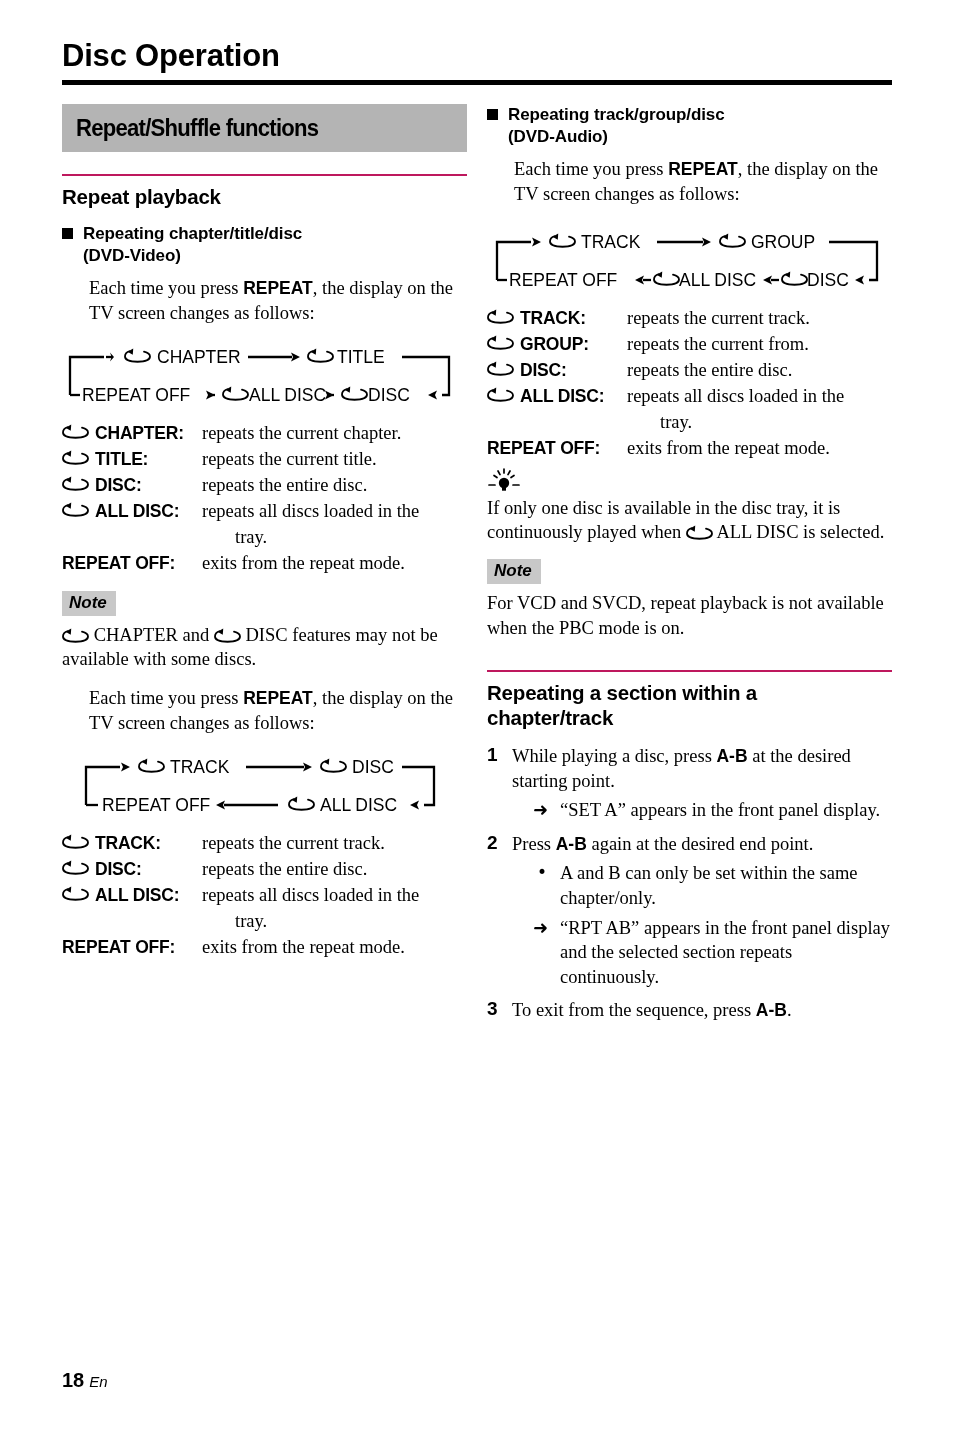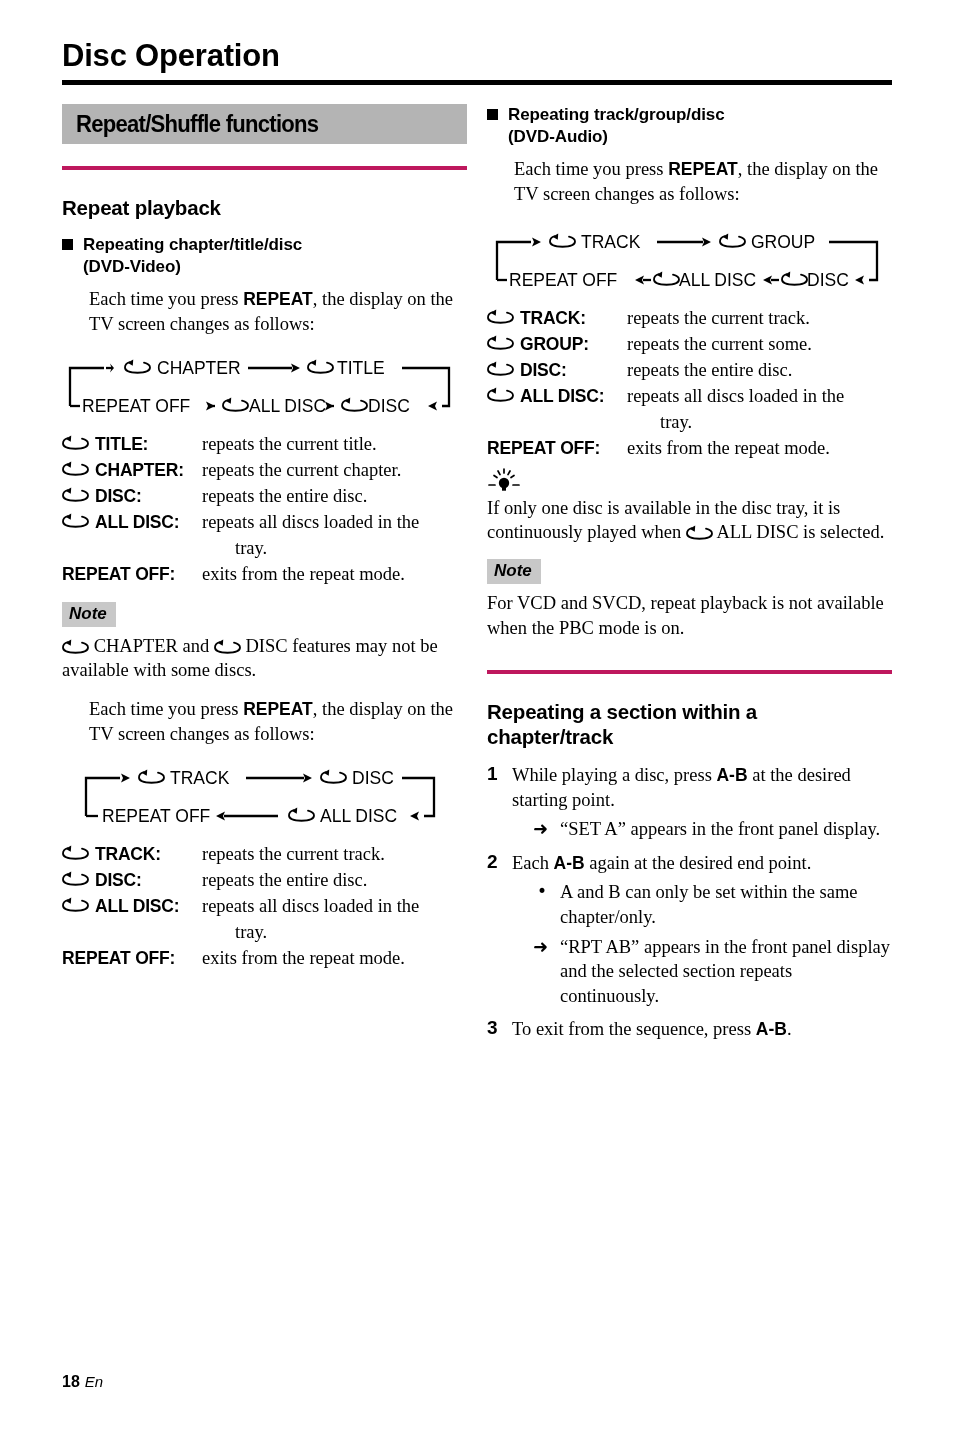--- a/index.html
+++ b/index.html
@@ -33,21 +33,21 @@
   }
 
   
   .col { position: absolute; top: 104px; width: 405px; }
   .col-left  { left: 62px; }
   .col-right { left: 487px; }
 
   
   .section-bar {
     background: #b4b4b4;
-    height: 40px;
+    height: 48px;
     width: 405px;
     display: flex;
     align-items: center;
     padding-left: 14px;
     margin-bottom: 22px;
     text-align: center;
   }
   .section-bar-text {
     font-family: "Liberation Sans", "DejaVu Sans", sans-serif;
     font-weight: bold;
@@ -55,22 +55,22 @@
     letter-spacing: -0.8px;
     transform: scaleX(0.92);
     transform-origin: left center;
   }
 
   
   .h2 {
     font-family: "Liberation Sans", "DejaVu Sans", sans-serif;
     font-weight: bold;
     font-size: 20.5px;
-    border-top: 4px solid #be185d;
-    padding-top: 25px;
+    border-top: 2px solid #be185d;
+    padding-top: 8px;
     margin-bottom: 14px;
     letter-spacing: -0.2px;
     line-height: 1.22;
   }
   .h3 {
     font-family: "Liberation Sans", "DejaVu Sans", sans-serif;
     font-weight: bold;
     font-size: 17px;
     line-height: 1.3;
     display: flex;
@@ -195,21 +195,21 @@
   }
   .sub-text { flex: 1; font-size: 18.5px; line-height: 1.33; }
 
   
   .footer {
     position: absolute;
     left: 62px; bottom: 38px;
     font-family: "Liberation Sans", "DejaVu Sans", sans-serif;
     font-size: 17px;
   }
-  .footer .pg { font-weight: bold; font-size: 16px; }
+  .footer .pg { font-weight: bold; font-size: 20px; }
   .footer .lang { font-style: italic; font-size: 15px; margin-left: 5px; }
 </style>
 </head>
 <body>
 
 <svg width="0" height="0" style="position:absolute" aria-hidden="true">
   <defs>
     <symbol id="sym-repeat" viewBox="0 0 54 30">
       <path d="M10.5,6.5 C4.5,8.5 2,13 2,17 C2,23 11,27.5 27,27.5 C43,27.5 52,23 52,17 C52,12.6 47.5,9 40,7.2" fill="none" stroke="#000" stroke-width="3.6" stroke-linecap="round"></path>
       <path d="M18.5,1.0 L7.0,7.3 L17.5,13.6 Z" fill="#000"></path>
@@ -283,33 +283,33 @@
 
     <div class="deflist">
       <div class="defrow">
         <span class="def-icon-cell">
             <span class="rep-icon">
               <svg viewBox="0 0 54 30">
                 <use href="#sym-repeat"></use>
               </svg>
             </span>
           </span>
+        <span class="def-term w-chapter">CHAPTER:</span>
+        <span class="def-desc">repeats the current chapter.</span>
+      </div>
+      <div class="defrow">
+        <span class="def-icon-cell">
+            <span class="rep-icon">
+              <svg viewBox="0 0 54 30">
+                <use href="#sym-repeat"></use>
+              </svg>
+            </span>
+          </span>
         <span class="def-term w-chapter">TITLE:</span>
         <span class="def-desc">repeats the current title.</span>
-      </div>
-      <div class="defrow">
-        <span class="def-icon-cell">
-            <span class="rep-icon">
-              <svg viewBox="0 0 54 30">
-                <use href="#sym-repeat"></use>
-              </svg>
-            </span>
-          </span>
-        <span class="def-term w-chapter">CHAPTER:</span>
-        <span class="def-desc">repeats the current chapter.</span>
       </div>
       <div class="defrow">
         <span class="def-icon-cell">
             <span class="rep-icon">
               <svg viewBox="0 0 54 30">
                 <use href="#sym-repeat"></use>
               </svg>
             </span>
           </span>
         <span class="def-term w-chapter">DISC:</span>
@@ -474,21 +474,21 @@
       </div>
       <div class="defrow">
         <span class="def-icon-cell">
             <span class="rep-icon">
               <svg viewBox="0 0 54 30">
                 <use href="#sym-repeat"></use>
               </svg>
             </span>
           </span>
         <span class="def-term w-track">GROUP:</span>
-        <span class="def-desc">repeats the current some.</span>
+        <span class="def-desc">repeats the current from.</span>
       </div>
       <div class="defrow">
         <span class="def-icon-cell">
             <span class="rep-icon">
               <svg viewBox="0 0 54 30">
                 <use href="#sym-repeat"></use>
               </svg>
             </span>
           </span>
         <span class="def-term w-track">DISC:</span>
@@ -546,21 +546,21 @@
         <div class="sub">
           <span class="sub-mark">➜</span>
           <span class="sub-text">“SET A” appears in the front panel display.</span>
         </div>
       </div>
     </div>
 
     <div class="step">
       <span class="step-num">2</span>
       <div class="step-body">
-        <span>Each </span><span class="b-sans">A-B</span><span> again at the desired end point.</span>
+        <span>Press </span><span class="b-sans">A-B</span><span> again at the desired end point.</span>
         <div class="sub">
           <span class="sub-mark bullet">•</span>
           <span class="sub-text">A and B can only be set within the same chapter/only.</span>
         </div>
         <div class="sub">
           <span class="sub-mark">➜</span>
           <span class="sub-text">“RPT AB” appears in the front panel display and the selected section repeats continuously.</span>
         </div>
       </div>
     </div>

